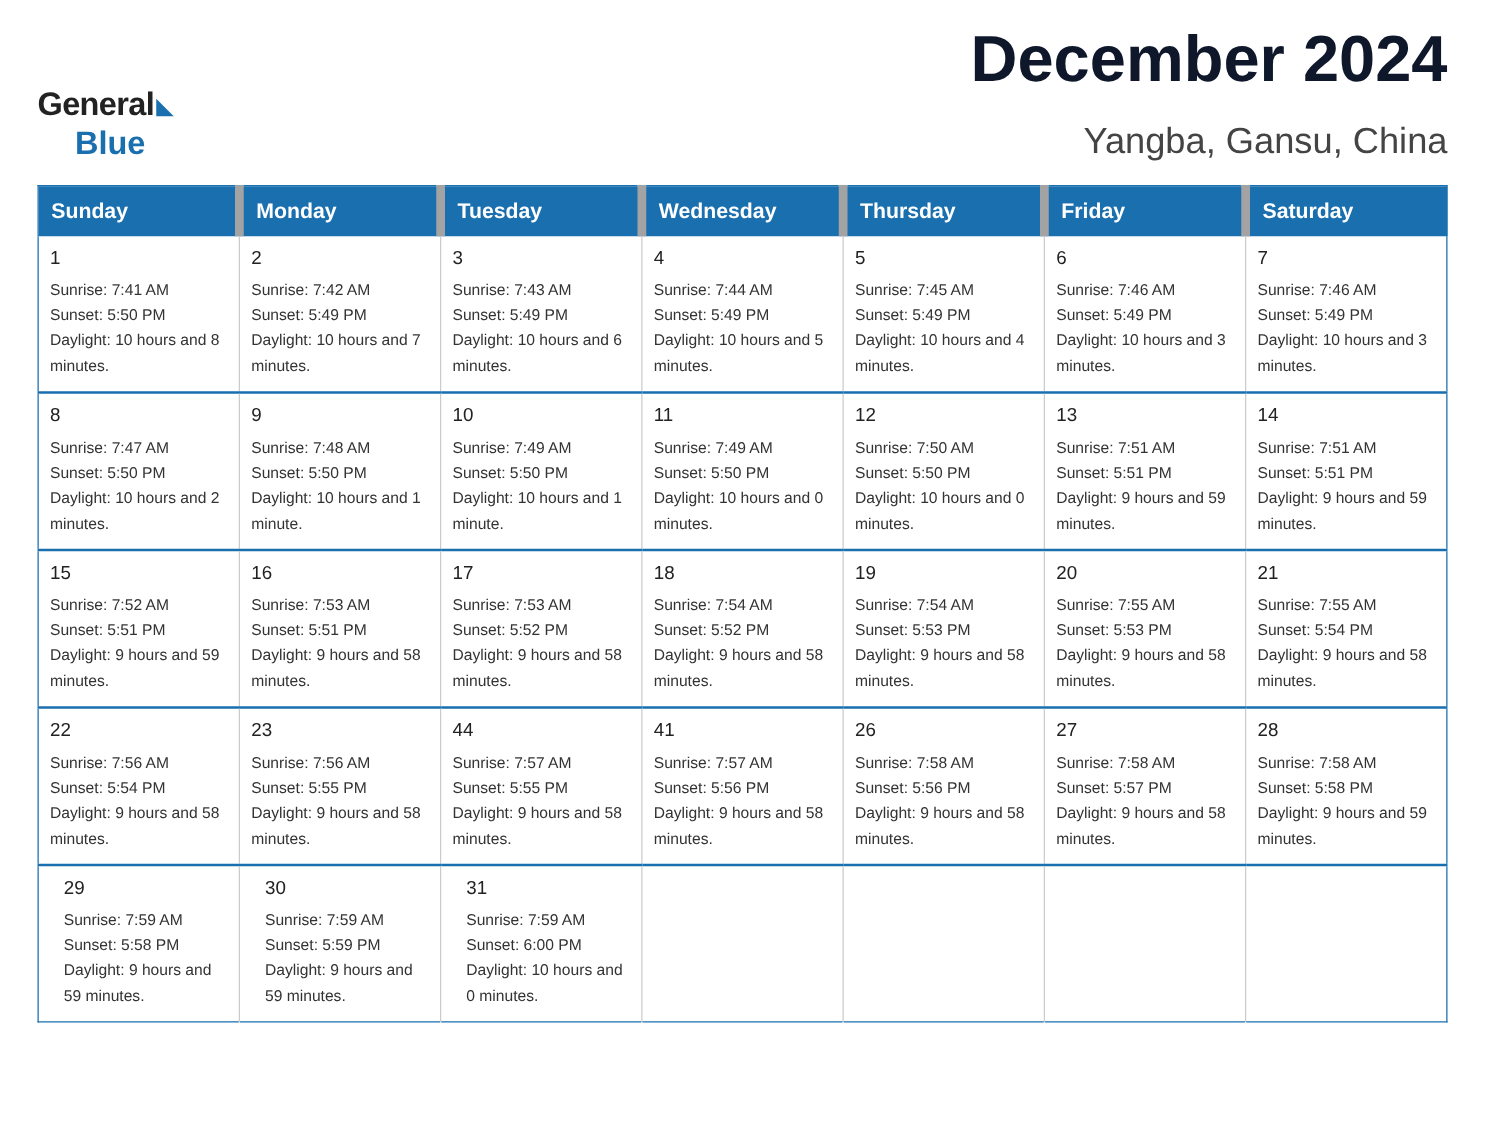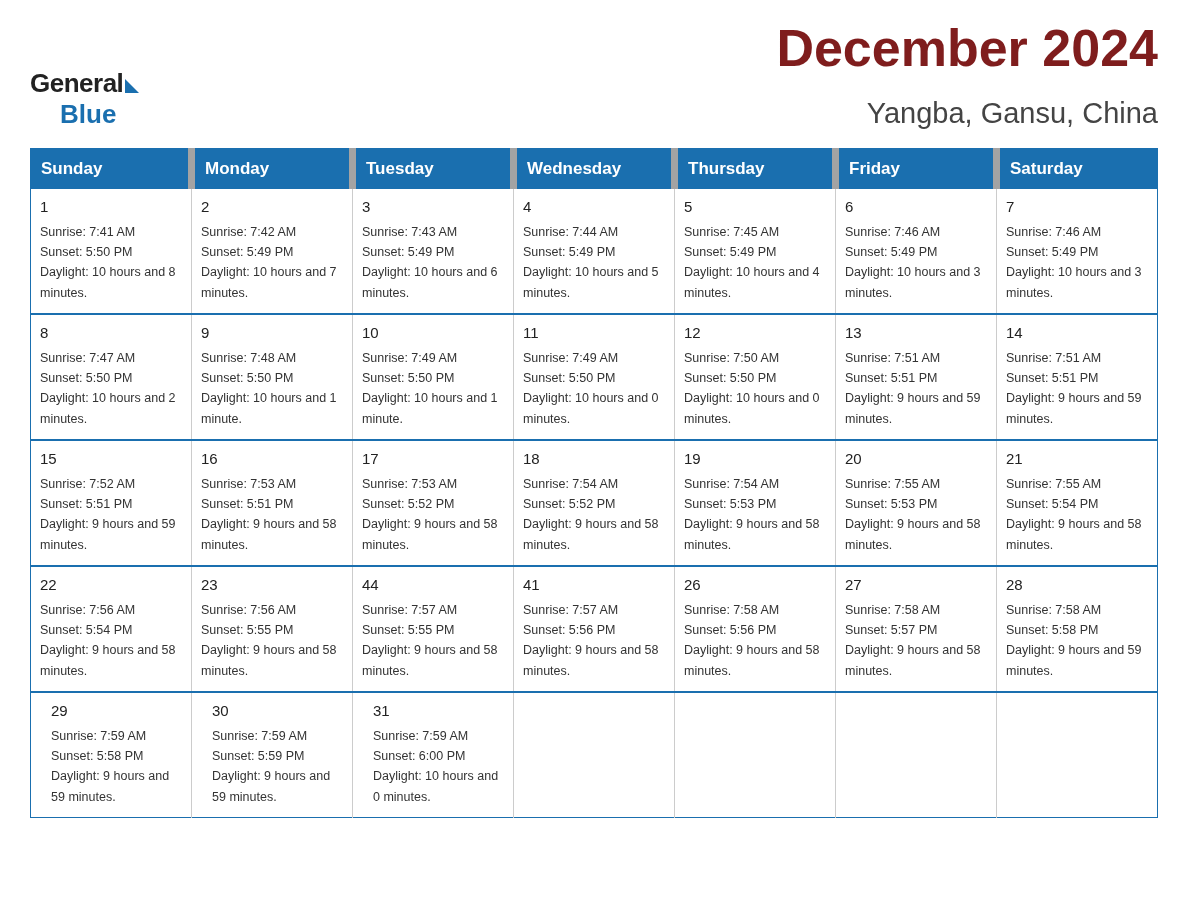--- a/index.html
+++ b/index.html
@@ -46,21 +46,21 @@
       font-weight: bold;
       color: #1a6faf;
       margin-left: 16px;
     }
     .title-block {
       text-align: right;
     }
     .calendar-title {
       font-size: 52px;
       font-weight: bold;
-      color: #7f1d1d;
+      color: #0f172a;
       line-height: 1.1;
     }
     .calendar-subtitle {
       font-size: 29px;
       color: #444;
       margin-top: 20px;
     }
     .calendar-table {
       width: 100%;
       border-collapse: collapse;

